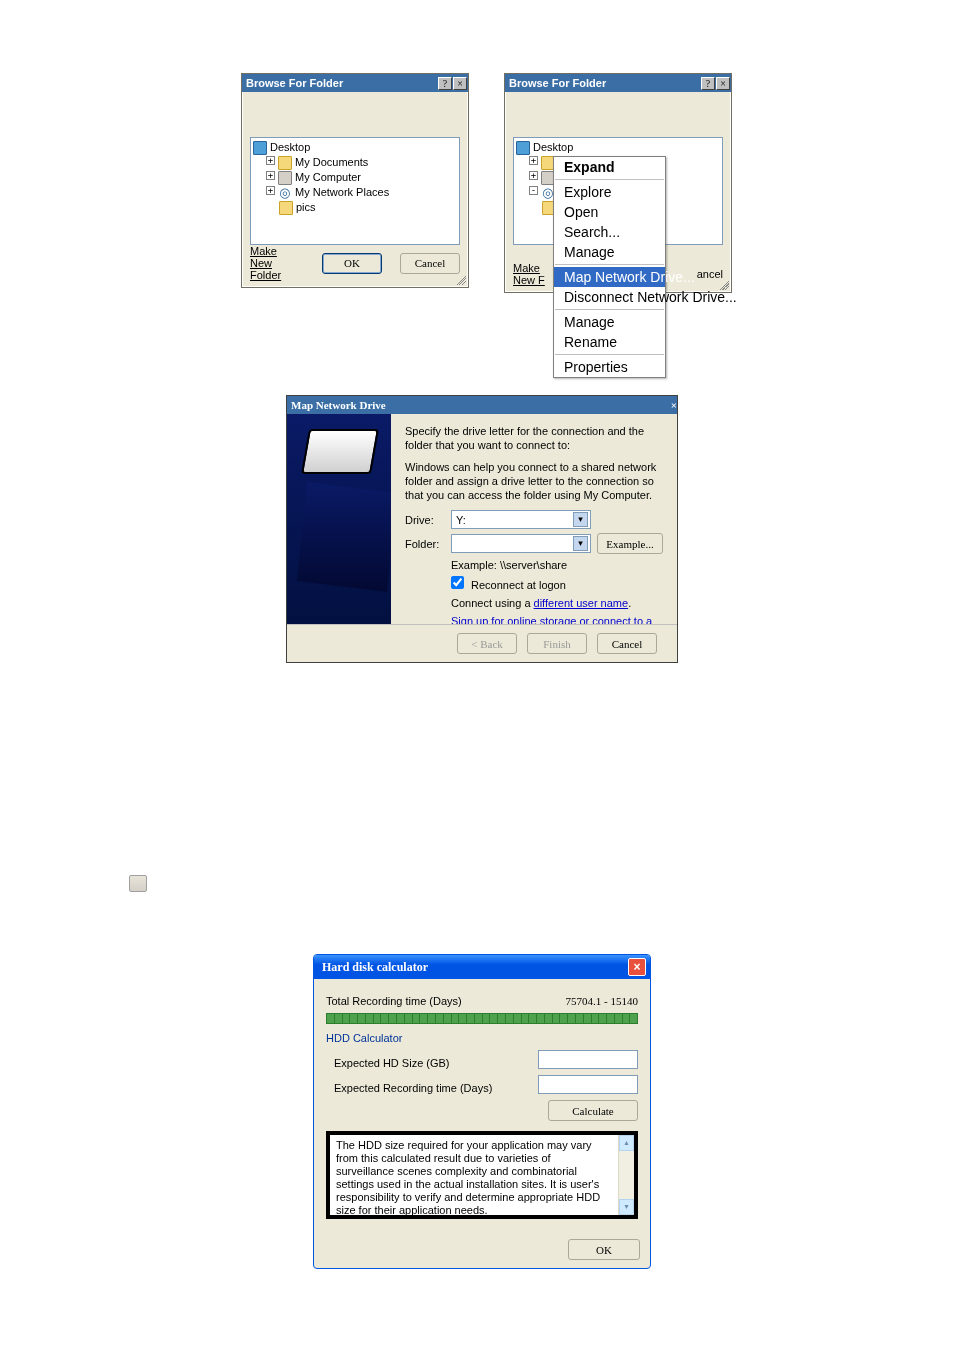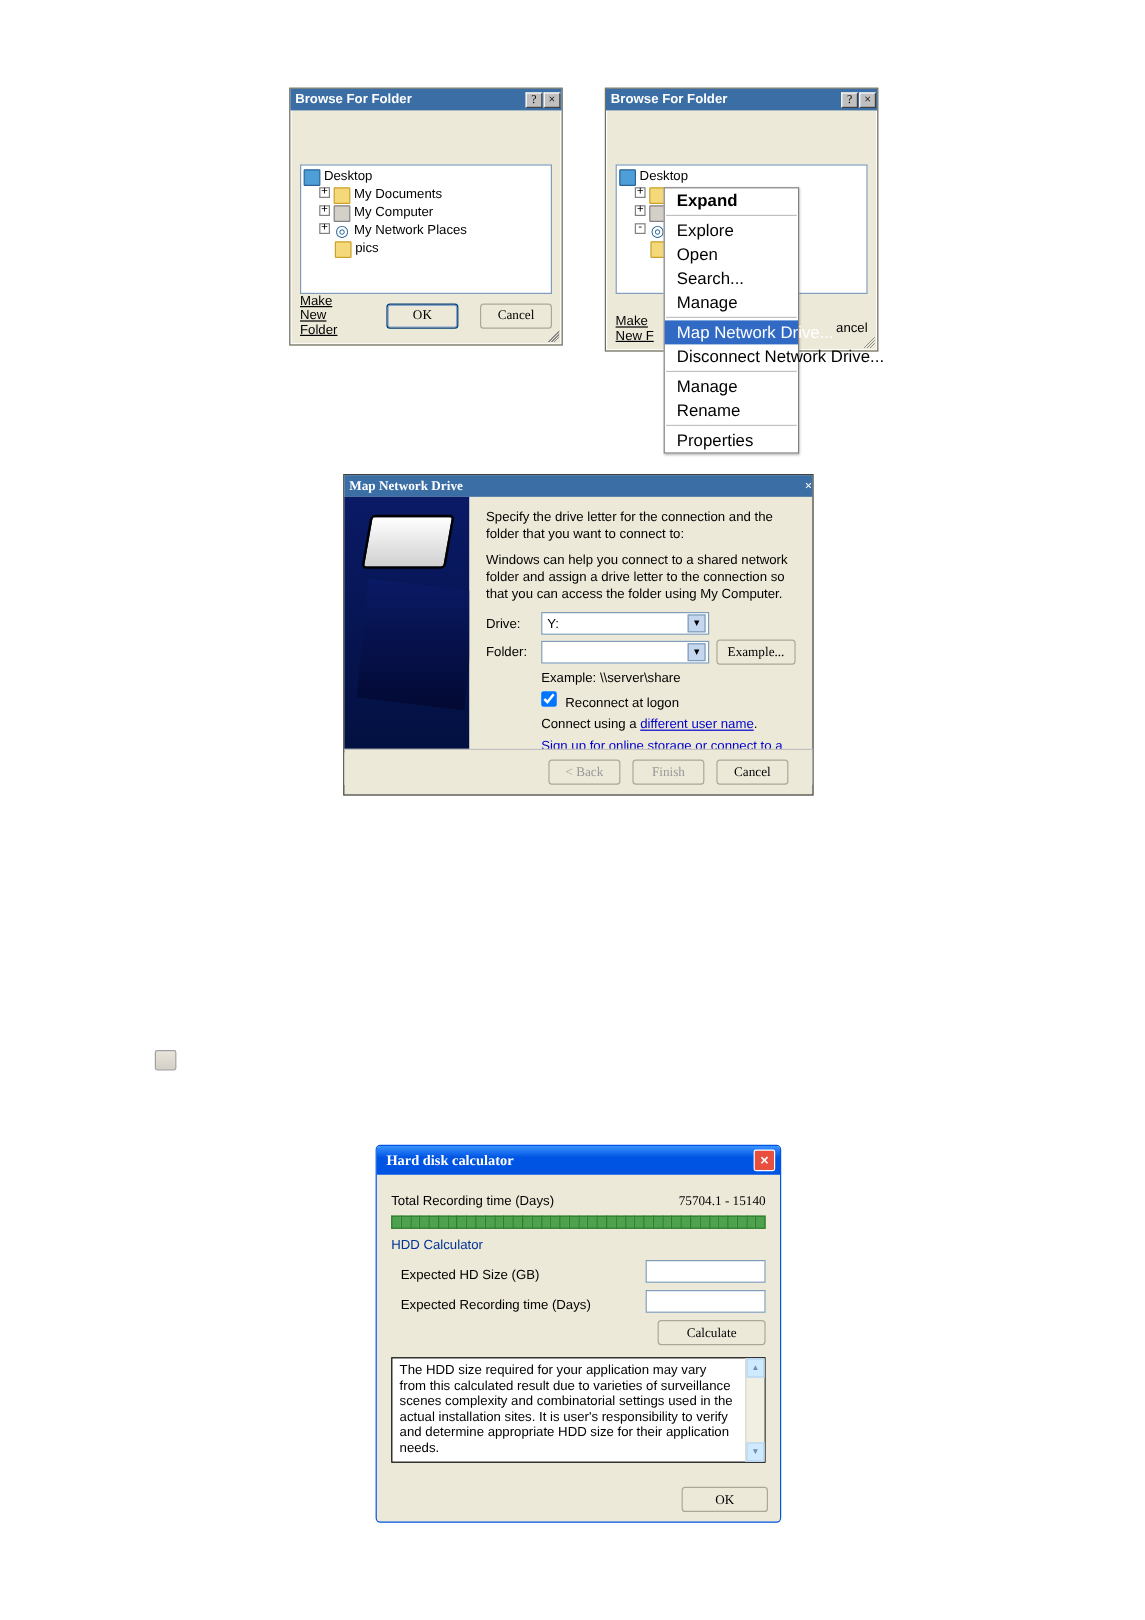--- a/index.html
+++ b/index.html
@@ -169,21 +169,21 @@
   .hdd-body{padding:10px 12px;font-size:11px;}
   .trow{display:flex;justify-content:space-between;align-items:flex-end;margin:6px 0;}
   .segbar{height:11px;display:flex;gap:0;margin:6px 0 8px 0;}
   .seg{flex:1;background:#4ea24e;border:1px solid #2e7d2e;border-right:none;}
   .seg:last-child{border-right:1px solid #2e7d2e;}
   .section-label{color:#003399;font-size:11px;margin:4px 0 4px 0;}
   .txtin{width:100px;height:19px;border:1px solid #7f9db9;background:#fff;font:11px Tahoma;padding:0 4px;}
   .hdd .num{font:11px Tahoma;}
   .calc-row{display:flex;justify-content:flex-end;margin-top:6px;}
   .hdd-note{
-    margin-top:10px;background:#fff;border:1px solid #000000;
+    margin-top:10px;background:#fff;border:4px solid #000000;
     padding:4px 6px;height:88px;font-size:11px;line-height:13px;
     position:relative;
   }
   .hdd-note .sb{position:absolute;right:0;top:0;bottom:0;width:16px;background:#f1efe2;border-left:1px solid #dcd9c8;}
   .hdd-note .sb .ar{height:16px;background:#cfeafe;border:1px solid #b5d5ef;font-size:8px;text-align:center;line-height:14px;color:#6b8db2;}
   .hdd-note .sb .ar.bot{position:absolute;bottom:0;left:0;right:0;}
   .ok-row{display:flex;justify-content:flex-end;margin:10px 10px 0 0;}
   .ok-row .winbtn{min-width:72px;}
 
   

